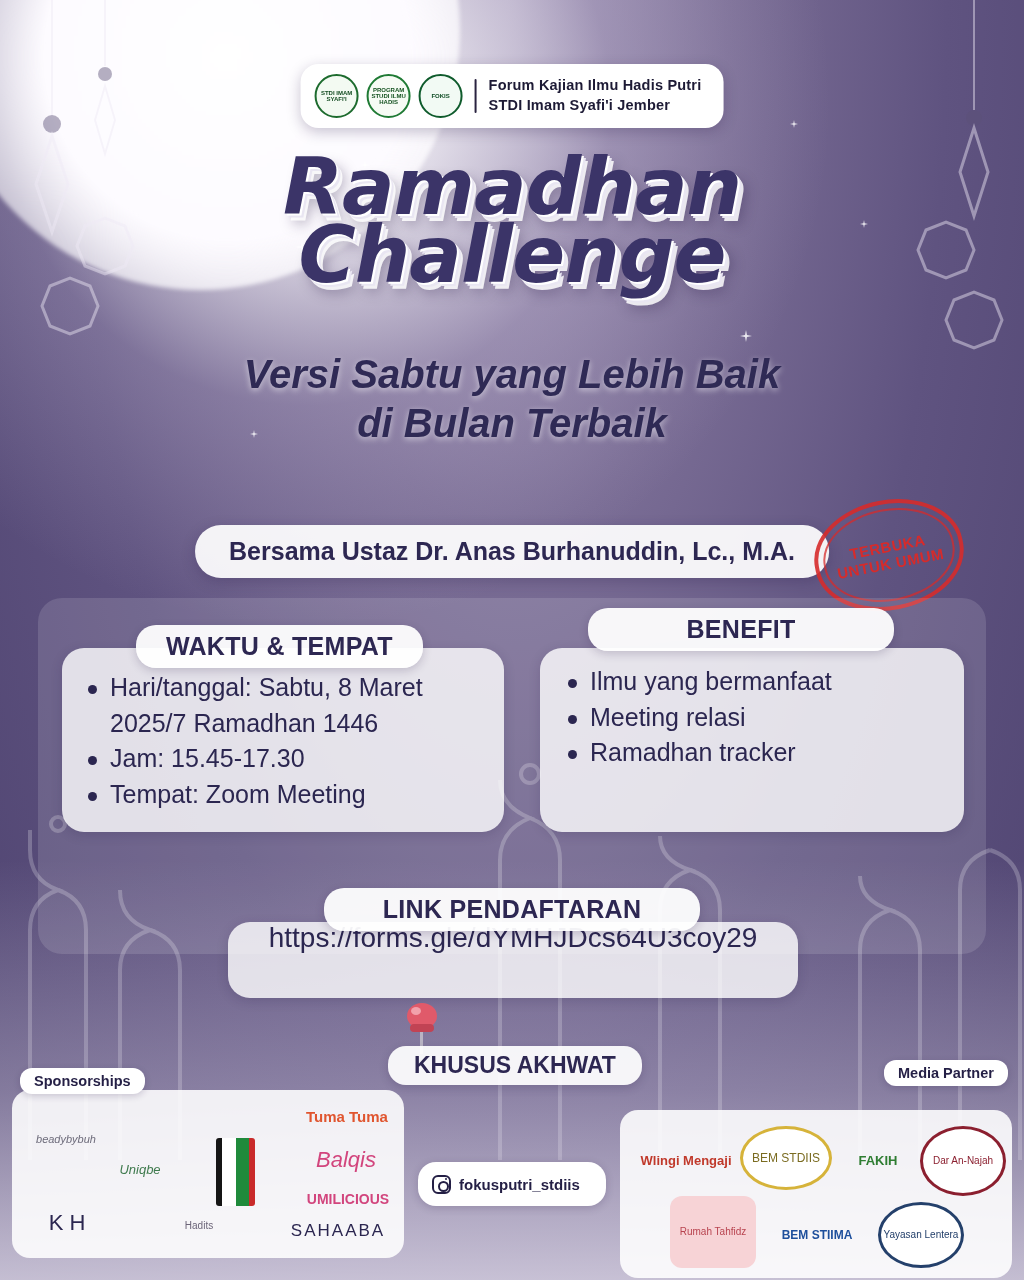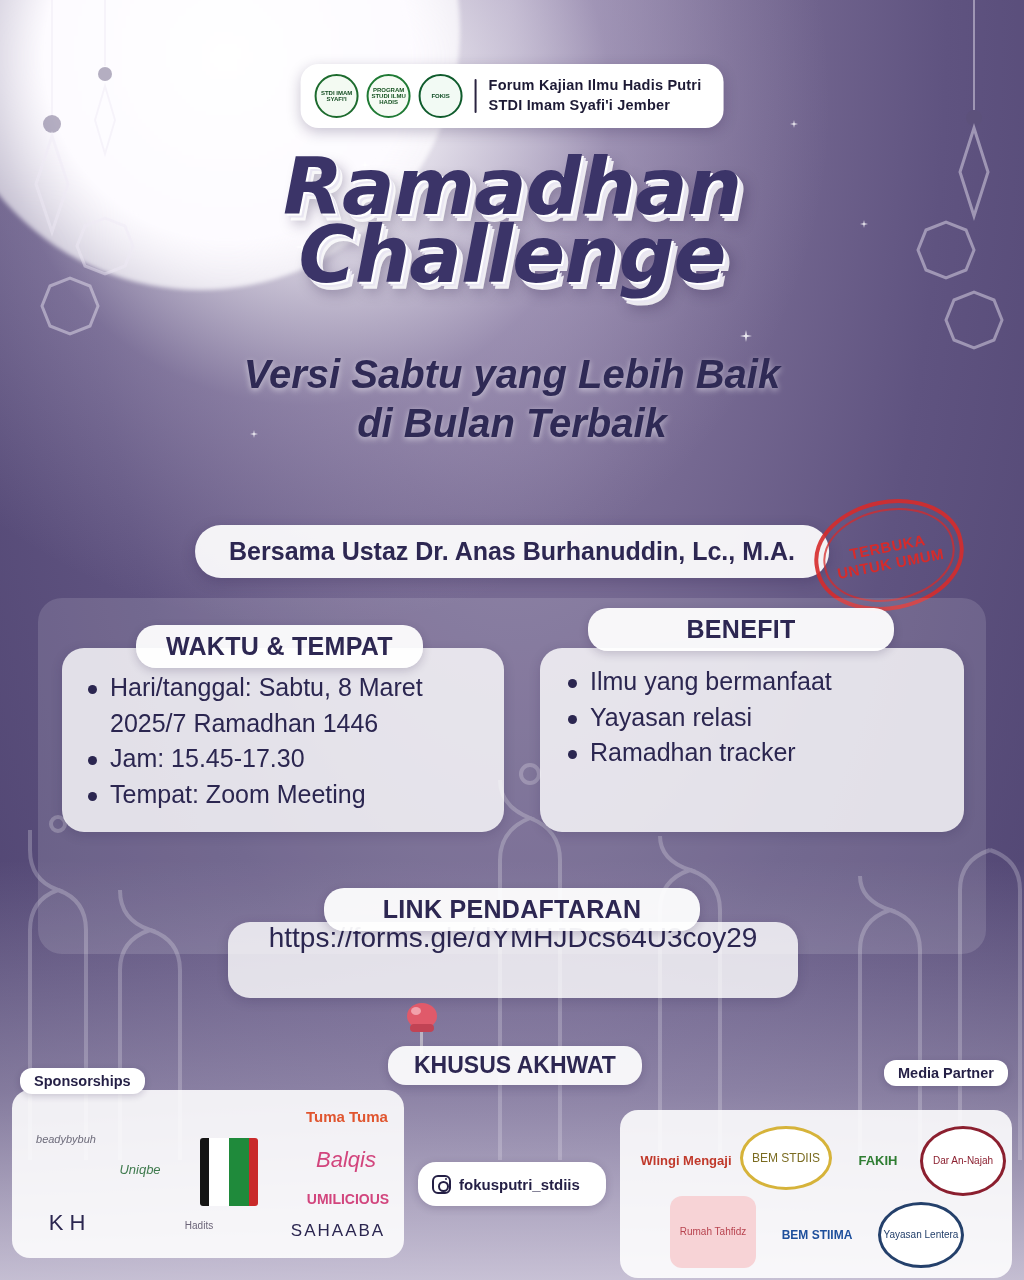--- a/index.html
+++ b/index.html
@@ -308,21 +308,21 @@
         <li>Tempat: Zoom Meeting</li>
       </ul>
     </div>
   </div>
   <div class="pill-head ph-waktu">WAKTU &amp; TEMPAT</div>
 
   <div class="card card-right">
     <div class="inner">
       <ul class="items">
         <li>Ilmu yang bermanfaat</li>
-        <li>Yayasan relasi</li>
+        <li>Meeting relasi</li>
         <li>Ramadhan tracker</li>
       </ul>
     </div>
   </div>
   <div class="pill-head ph-benefit">BENEFIT</div>
 
   <div class="card card-link">
     <span class="url">https://forms.gle/dYMHJDcs64U3coy29</span>
   </div>
   <div class="pill-head ph-link">LINK PENDAFTARAN</div>
@@ -337,21 +337,21 @@
   </div>
 
   <div class="khusus">KHUSUS AKHWAT</div>
 
   <div class="tag tag-sponsor">Sponsorships</div>
   <div class="box box-sponsor">
     <div class="lg" style="left:12px;top:26px;width:84px;height:48px;font-size:11px;color:#6d6b7a;font-style:italic;">beadybybuh</div>
     <div class="lg" style="left:82px;top:52px;width:92px;height:56px;font-size:13px;color:#3f7a4e;font-style:italic;">Uniqbe</div>
     <div class="lg" style="left:280px;top:10px;width:110px;height:34px;font-size:15px;color:#e0552f;font-weight:bold;">Tuma Tuma</div>
     <div class="lg" style="left:20px;top:108px;width:70px;height:50px;font-size:22px;color:#2b2650;">K H</div>
-    <div class="lg" style="left:188px;top:48px;width:58px;height:68px;font-size:12px;color:#2b6b3c;background:linear-gradient(90deg,#151515 0 16%,#ffffff 16% 50%,#1f8a3b 50% 84%,#c92a2a 84% 100%);border-radius:3px;color:transparent;">Palestine</div>
+    <div class="lg" style="left:204px;top:48px;width:39px;height:68px;font-size:12px;color:#2b6b3c;background:linear-gradient(90deg,#151515 0 16%,#ffffff 16% 50%,#1f8a3b 50% 84%,#c92a2a 84% 100%);border-radius:3px;color:transparent;">Palestine</div>
     <div class="lg" style="left:282px;top:48px;width:104px;height:44px;font-size:22px;color:#d2457d;font-style:italic;">Balqis</div>
     <div class="lg" style="left:282px;top:96px;width:108px;height:26px;font-size:14px;color:#d2457d;font-weight:bold;">UMILICIOUS</div>
     <div class="lg" style="left:266px;top:126px;width:120px;height:30px;font-size:17px;color:#2b2650;letter-spacing:2px;">SAHAABA</div>
     <div class="lg" style="left:144px;top:112px;width:86px;height:48px;font-size:10px;color:#6b6478;">Hadits</div>
   </div>
 
   <div class="tag tag-media">Media Partner</div>
   <div class="box box-media">
     <div class="lg" style="left:14px;top:28px;width:104px;height:46px;font-size:13px;color:#c0392b;font-weight:bold;">Wlingi Mengaji</div>
     <div class="lg" style="left:120px;top:16px;width:92px;height:64px;font-size:12px;color:#7a6b20;border:3px solid #d6b33a;border-radius:50%;background:#fff;text-align:center;">BEM STDIIS</div>

